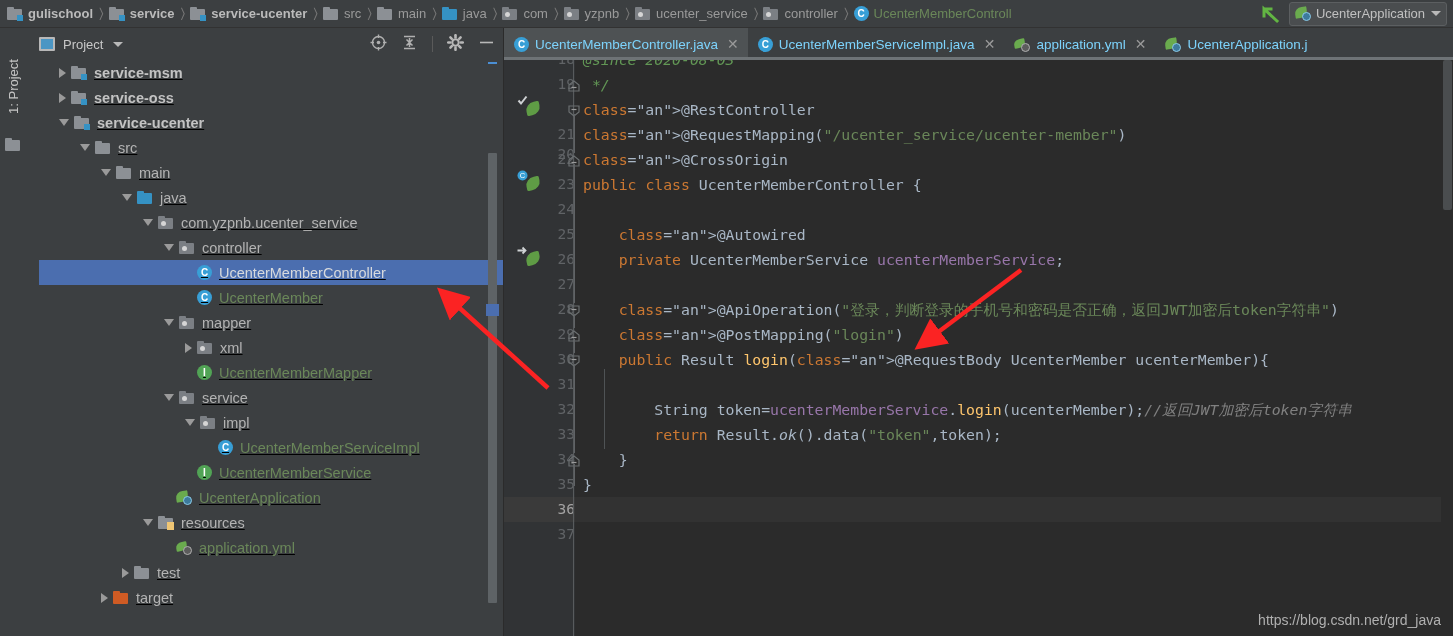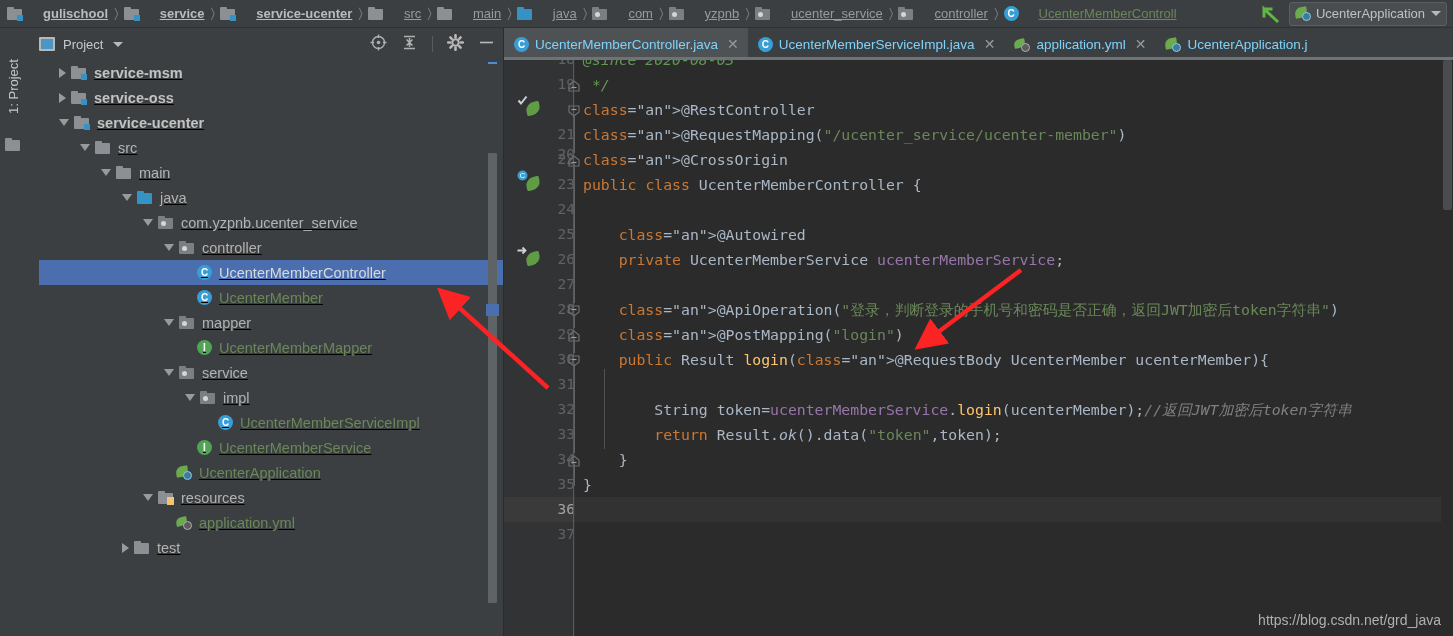--- a/index.html
+++ b/index.html
@@ -28,22 +28,21 @@
   }
   .crumb {
     display: flex; align-items: center;
     height: 28px;
     padding: 0 1px;
     white-space: nowrap;
   }
   .crumb .clabel {
     font-size: 13px;
     color: #a9b7c6;
-    margin-left: 20px;
-    text-decoration: underline;
+    margin-left: 5px;
   }
   .crumb.bold .clabel { font-weight: bold; color: #bbbbbb; }
   .crumb.dim .clabel { color: #9a9a9a; }
   .crumb.cls .clabel { color: #6a8759; }
   .sep {
     color: #777777; font-size: 14px;
     margin: 0 4px 0 5px;
     font-family: "DejaVu Sans", sans-serif;
   }
   
@@ -684,20 +683,29 @@
         </div>
         <div class="trow dirlabel" style="padding-left: 125px;">
           <span class="twist open"></span>
           <span class="ico-pkg" style="display: inline-flex; align-items: center;">
             <span class="ftab"></span>
             <span class="fbody"></span>
             <span class="dot"></span>
           </span>
           <span class="tlabel">mapper</span>
         </div>
+        <div class="trow dirlabel" style="padding-left: 146px;">
+          <span class="twist closed"></span>
+          <span class="ico-pkg" style="display: inline-flex; align-items: center;">
+            <span class="ftab"></span>
+            <span class="fbody"></span>
+            <span class="dot"></span>
+          </span>
+          <span class="tlabel">xml</span>
+        </div>
         <div class="trow green" style="padding-left: 146px;">
           <span class="twist none"></span>
           <span class="ico-iface" style="display: inline-flex; align-items: center;">I</span>
           <span class="tlabel">UcenterMemberMapper</span>
         </div>
         <div class="trow dirlabel" style="padding-left: 125px;">
           <span class="twist open"></span>
           <span class="ico-pkg" style="display: inline-flex; align-items: center;">
             <span class="ftab"></span>
             <span class="fbody"></span>
@@ -749,20 +757,28 @@
           </span>
           <span class="tlabel">application.yml</span>
         </div>
         <div class="trow dirlabel" style="padding-left: 83px;">
           <span class="twist closed"></span>
           <span class="ico-folder" style="display: inline-flex; align-items: center;">
             <span class="ftab"></span>
             <span class="fbody"></span>
           </span>
           <span class="tlabel">test</span>
+        </div>
+        <div class="trow dirlabel" style="padding-left: 62px;">
+          <span class="twist closed"></span>
+          <span class="ico-target" style="display: inline-flex; align-items: center;">
+            <span class="ftab"></span>
+            <span class="fbody"></span>
+          </span>
+          <span class="tlabel">target</span>
         </div>
       </div>
 
     <div id="proj-scroll-top-line"></div>
     <div id="proj-scroll-thumb" style="top:125px;height:450px;"></div>
     <div id="proj-scroll-marker" style="top:276px;"></div>
   </div>
 
   <div id="editor-area">
     <div id="tabs">

